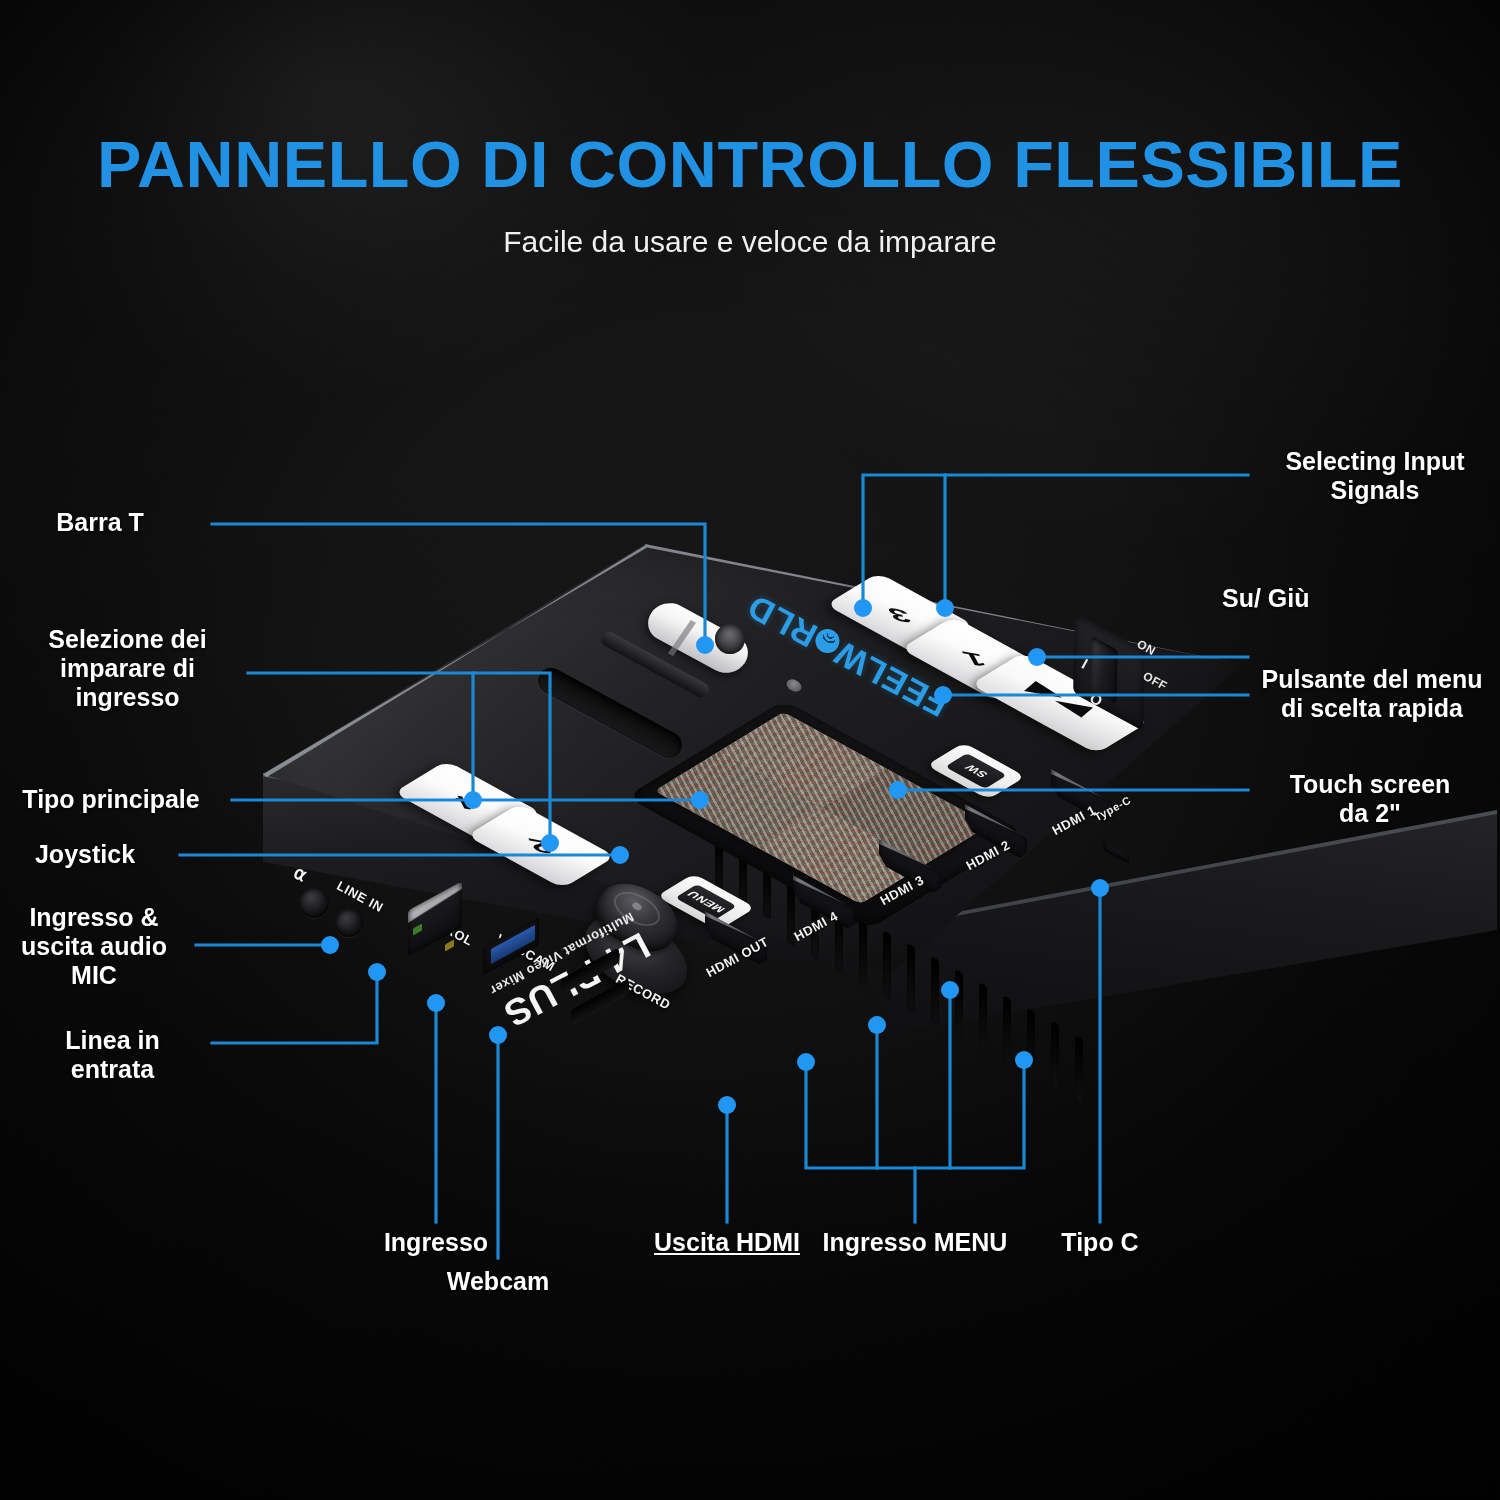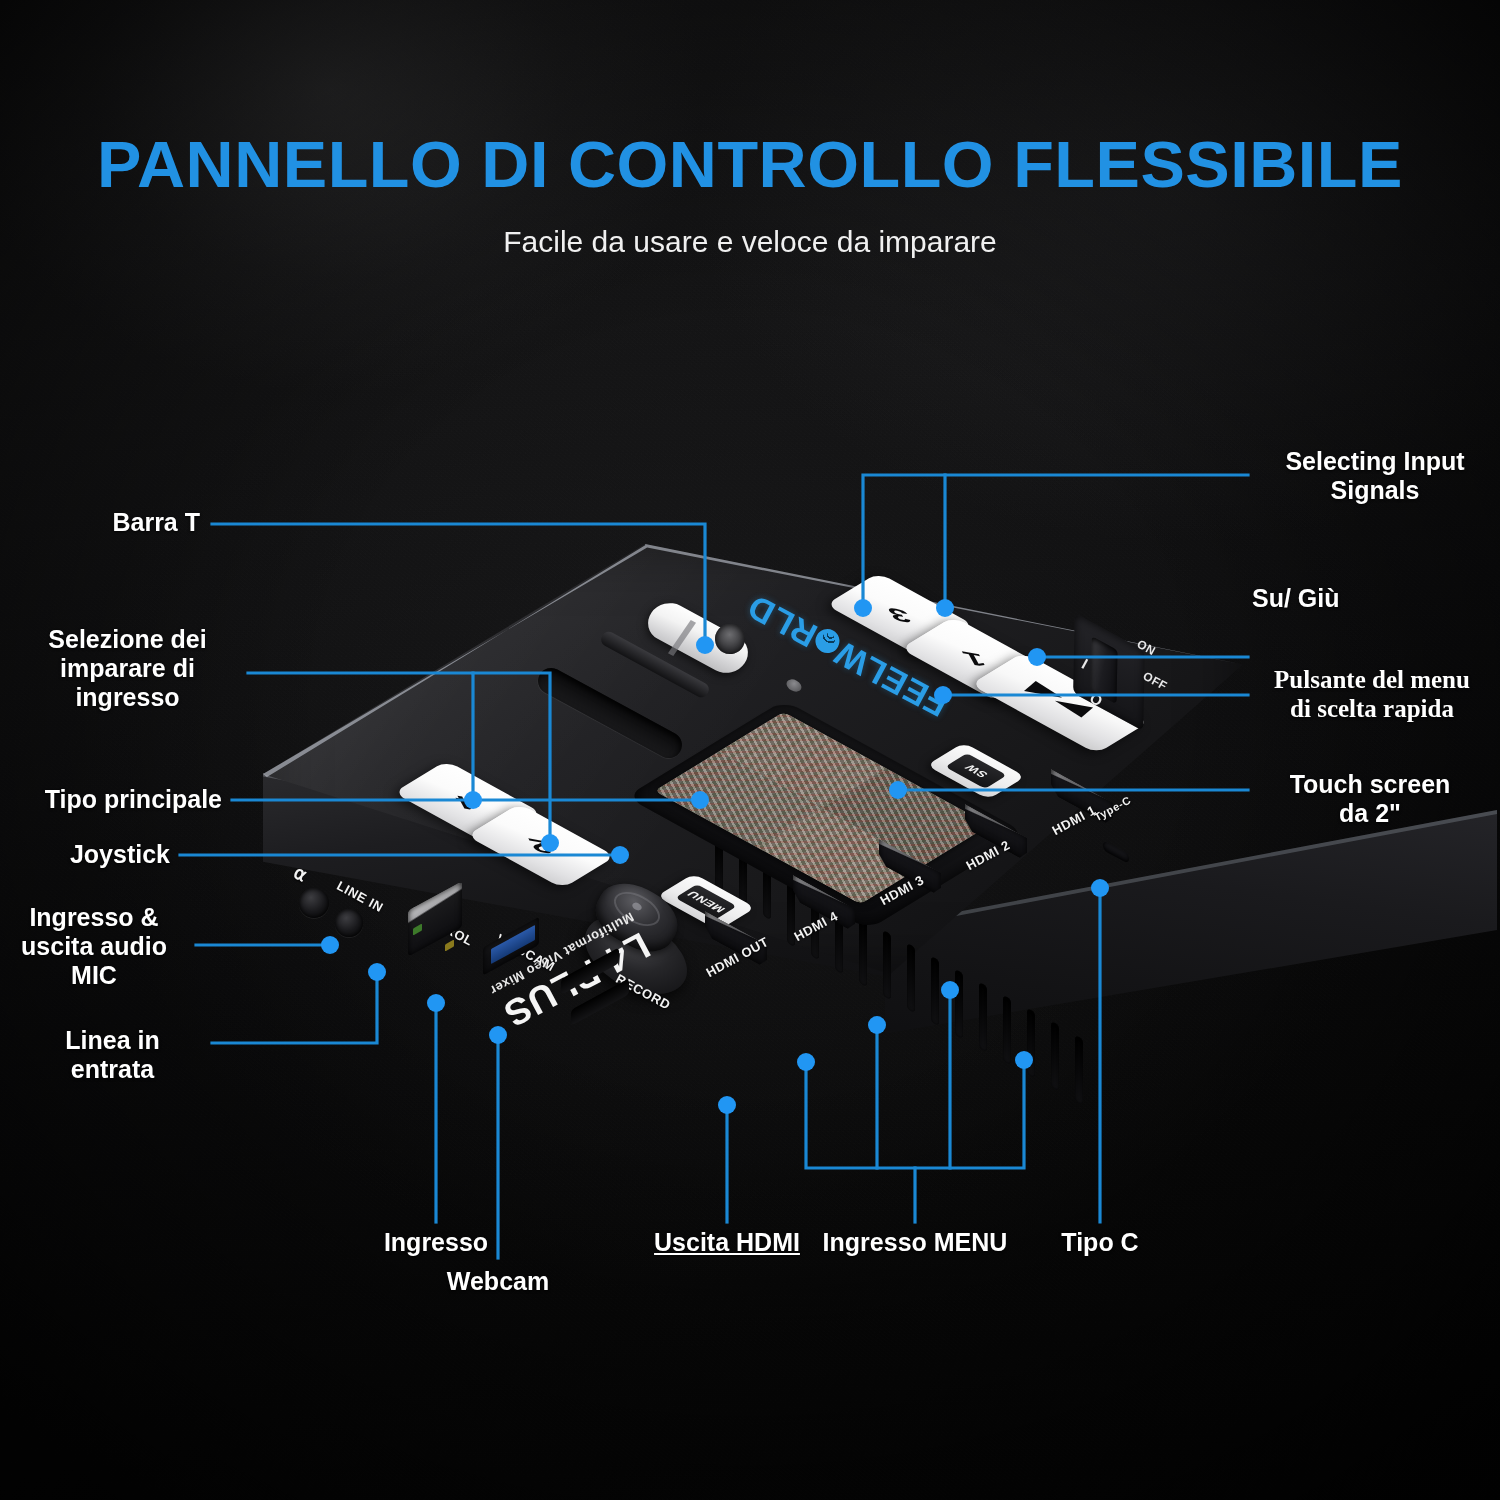--- a/index.html
+++ b/index.html
@@ -44,21 +44,21 @@
     position:absolute; left:0; top:225px; width:1500px;
     text-align:center; font-size:30px; color:#f0f0f0; font-weight:400;
   }
 
   
   .label {
     position:absolute; color:#ffffff; font-size:25px; line-height:1.16;
     font-weight:600; white-space:pre-line;
     text-shadow:0 1px 3px rgba(0,0,0,.9);
   }
-  .lbl-r { text-align:right; }
+  .lbl-r { text-align:center; }
   .lbl-l { text-align:left; }
   .lbl-c { text-align:center; }
 
   
   #callouts { position:absolute; left:0; top:0; width:1500px; height:1500px; }
 
   
   #device {
     position:absolute; left:245px; top:540px; width:1010px; height:660px;
   }
@@ -588,23 +588,23 @@
 <div class="label lbl-c" style="left:0px;   top:903px; width:188px;text-align:center;">Ingresso &amp;
 uscita audio
 MIC</div>
 
 <div class="label lbl-c" style="left:20px;  top:1026px; width:185px;">Linea in
 entrata</div>
 
 <div class="label lbl-c" style="left:1260px; top:447px; width:230px;">Selecting Input
 Signals</div>
 
-<div class="label lbl-l" style="left:1252px; top:584px; width:220px;">Su/ Giù</div>
-
-<div class="label lbl-c" style="left:1248px; top:665px; width:248px;font-family:Liberation Serif, serif;">Pulsante del menu
+<div class="label lbl-l" style="left:1222px; top:584px; width:220px;">Su/ Giù</div>
+
+<div class="label lbl-c" style="left:1248px; top:665px; width:248px;">Pulsante del menu
 di scelta rapida</div>
 
 <div class="label lbl-c" style="left:1258px; top:770px; width:224px;">Touch screen
 da 2"</div>
 
 <div class="label lbl-c" style="left:347px;  top:1228px; width:178px;">Ingresso</div>
 
 <div class="label lbl-c" style="left:409px;  top:1267px; width:178px;">Webcam</div>
 
 <div class="label lbl-c" style="left:627px;  top:1228px; width:200px;text-decoration:underline;">Uscita HDMI</div>

